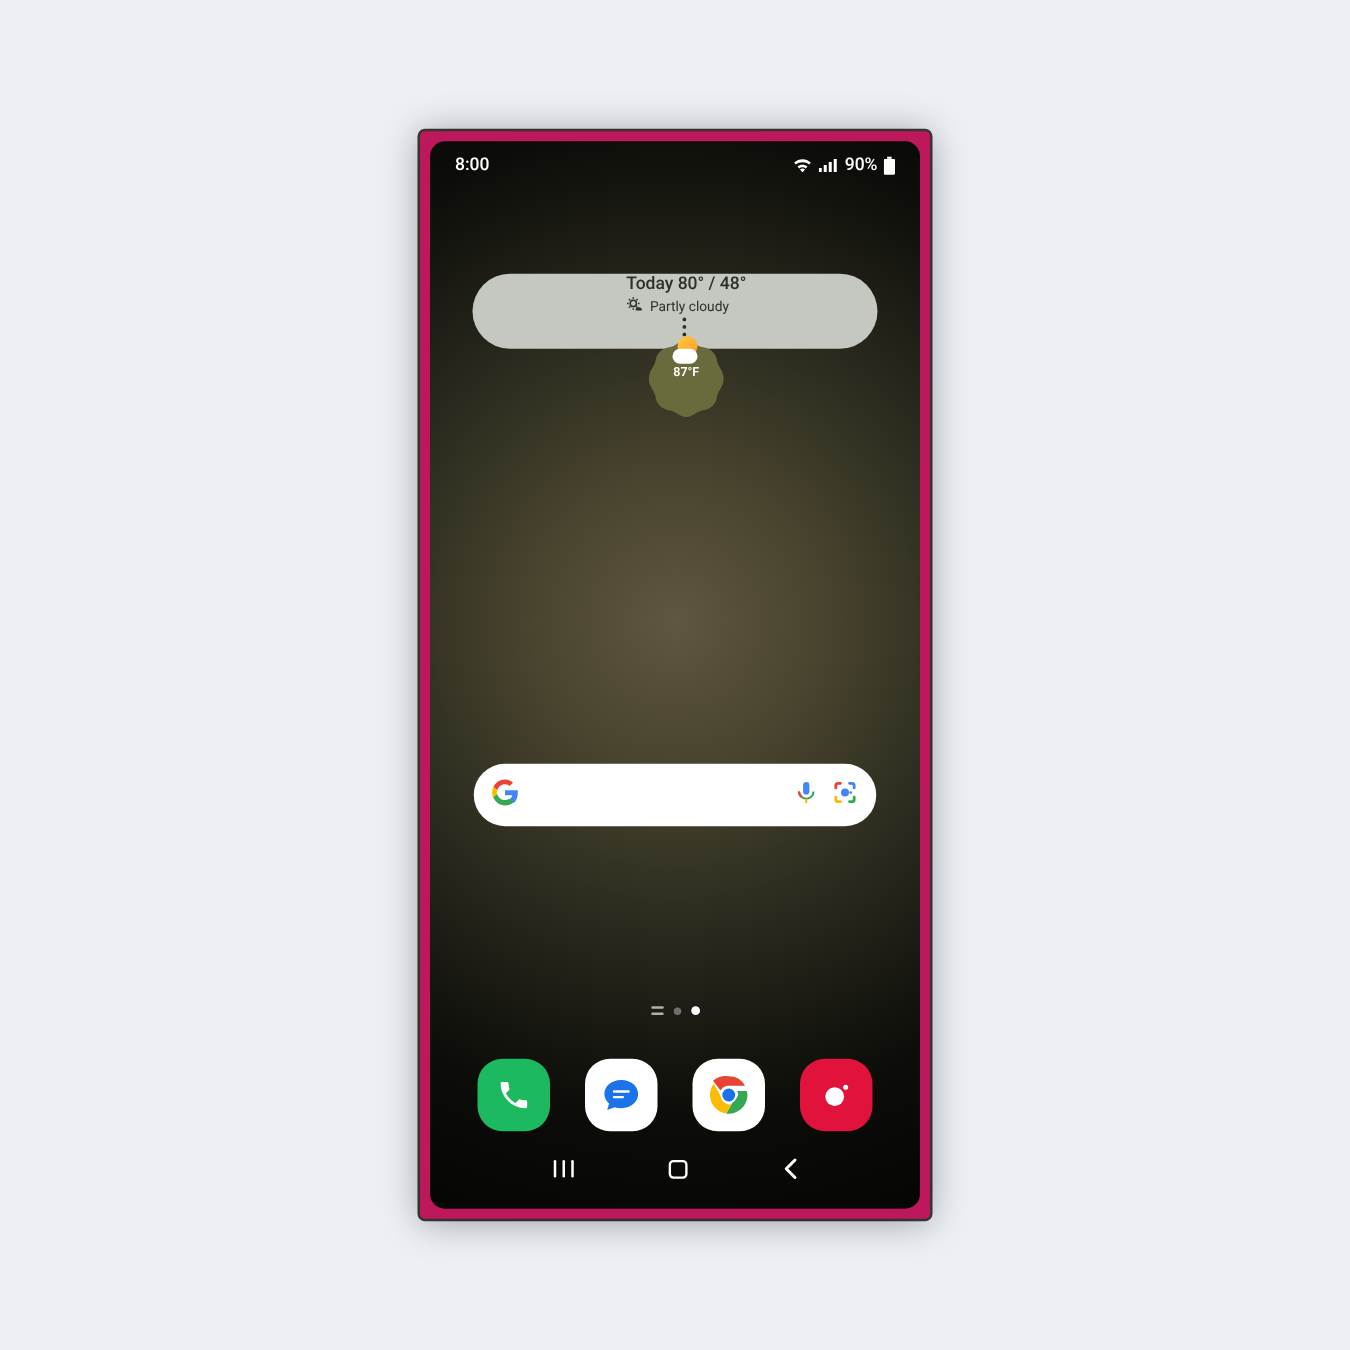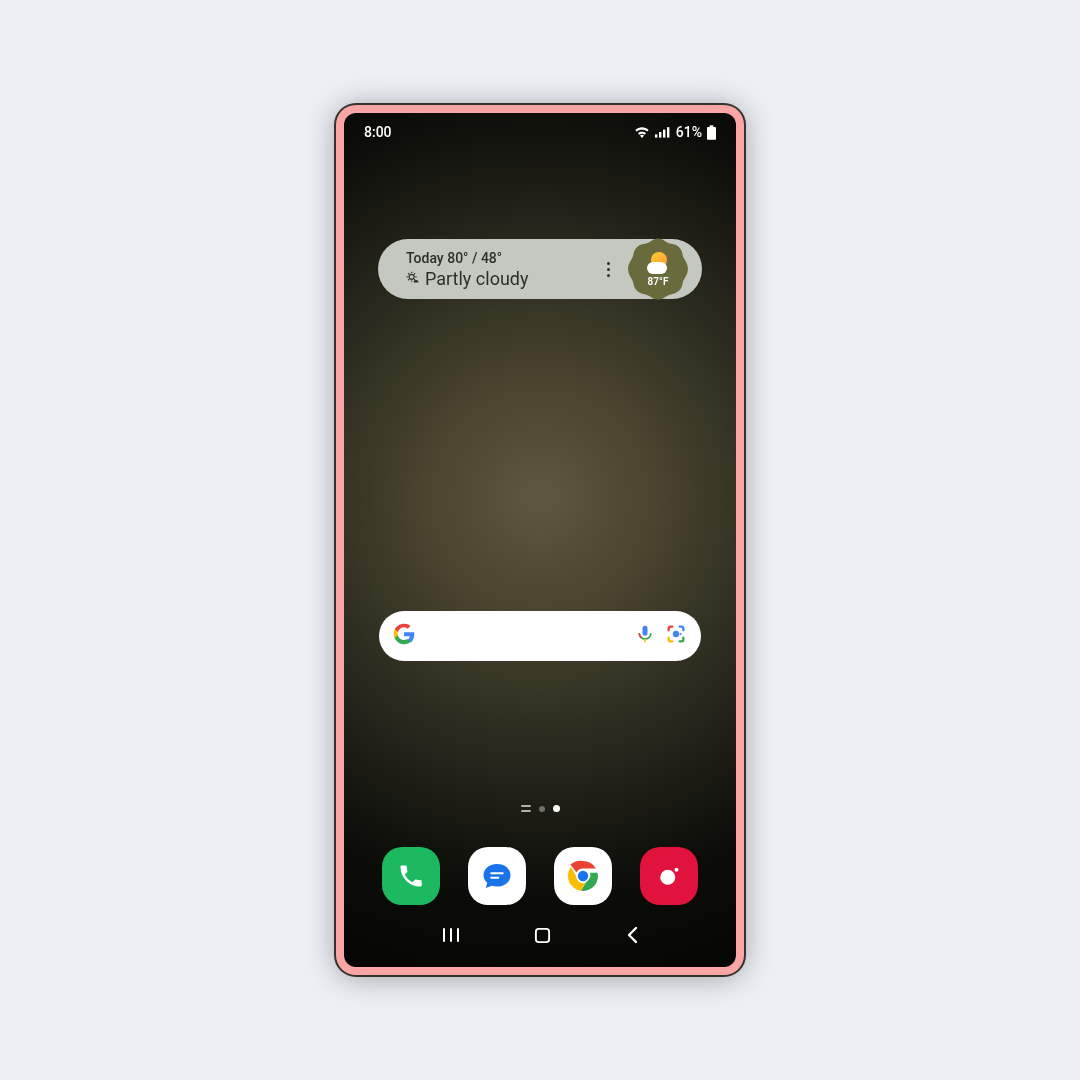--- a/index.html
+++ b/index.html
@@ -9,22 +9,22 @@
     background: #eceff4;
     display: flex;
     align-items: center;
     justify-content: center;
     font-family: -apple-system, BlinkMacSystemFont, "Segoe UI", Roboto, Arial, sans-serif;
     overflow: hidden;
   }
   .phone {
     width: 408px;
     height: 870px;
-    background: #fca5a5;
-    border-radius: 20px;
+    background: #be185d;
+    border-radius: 4px;
     position: relative;
     box-shadow: 0 2px 30px rgba(0,0,0,.35), 0 0 0 2px #3b3e36;
     overflow: hidden;
   }
   .screen {
     position: absolute;
     inset: 8px;
     border-radius: 12px;
     overflow: hidden;
     background:
@@ -43,33 +43,34 @@
     color: #fff;
     font-size: 14px;
     font-weight: 500;
   }
   .status .right { display: flex; align-items: center; gap: 5px; }
   .status svg { display: block; }
 
   
   .weather {
     position: absolute;
-    top: 126px;
+    top: 106px;
     left: 34px; right: 34px;
     height: 60px;
     background: #c5c8c0;
     border-radius: 41px;
     display: flex;
     align-items: center;
     padding: 0 10px 0 28px;
     color: #2d2f2a;
+    flex-direction: column;
   }
   .weather .text { flex: 1; }
   .weather .line1 { font-size: 14px; font-weight: 500; }
-  .weather .line2 { font-size: 18px; display: flex; align-items: center; gap: 4px; margin-top: 2px; }
+  .weather .line2 { font-size: 11px; display: flex; align-items: center; gap: 4px; margin-top: 2px; }
   .weather .menu { width: 24px; display:flex; flex-direction:column; gap:3px; align-items:center; margin-right:4px;}
   .weather .menu span { width:3px; height:3px; background:#2d2f2a; border-radius:50%; }
   .badge-wrap { position: relative; width: 68px; height: 68px; display:flex; align-items:center; justify-content:center; }
   .badge-wrap svg.blob { position:absolute; inset:0; }
   .badge-inner { position:relative; z-index:1; display:flex; flex-direction:column; align-items:center; }
   .badge-inner .sun { width:22px; height:22px; position:relative; }
   .badge-inner .sun .s { position:absolute; top:0; left:4px; width:16px; height:16px; border-radius:50%; background: linear-gradient(135deg,#ffcc33,#ff9933); }
   .badge-inner .sun .c { position:absolute; bottom:0; left:0; width:20px; height:12px; border-radius:10px; background:#fff; }
   .badge-inner .t { font-size:10px; color:#fff; font-weight:600; margin-top:2px;}
 
@@ -152,21 +153,21 @@
             </svg>
         </span>
         <span>
           <svg width="16" height="12" viewBox="0 0 20 14" fill="#fff">
               <rect x="0" y="10" width="3" height="4"></rect>
               <rect x="5" y="7" width="3" height="7"></rect>
               <rect x="10" y="4" width="3" height="10"></rect>
               <rect x="15" y="1" width="3" height="13"></rect>
             </svg>
         </span>
-        <span>61%</span>
+        <span>90%</span>
         <span>
           <svg width="9" height="15" viewBox="0 0 10 16" fill="#fff">
               <rect x="3" y="0" width="4" height="2"></rect>
               <rect x="0" y="2" width="10" height="14" rx="1"></rect>
             </svg>
         </span>
       </div>
     </div>
 
     <div class="weather">

